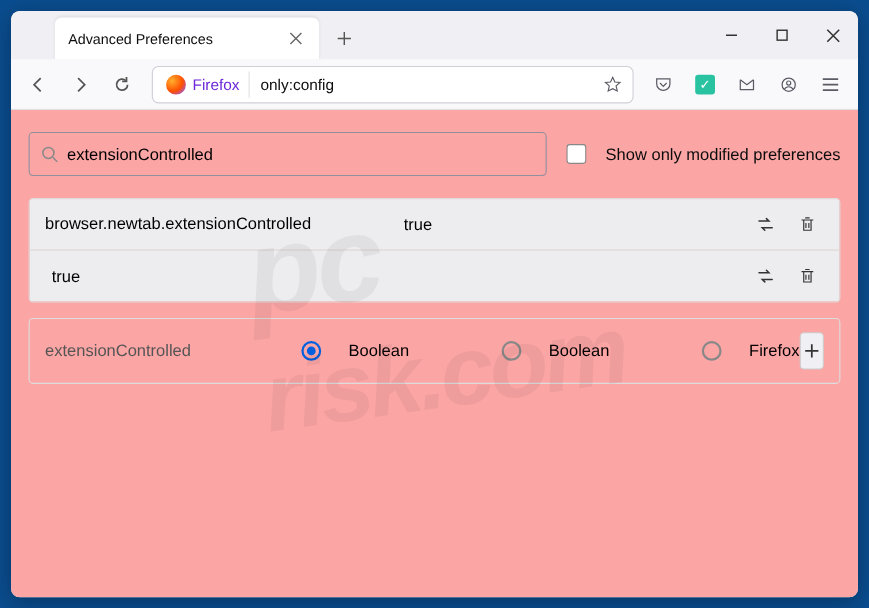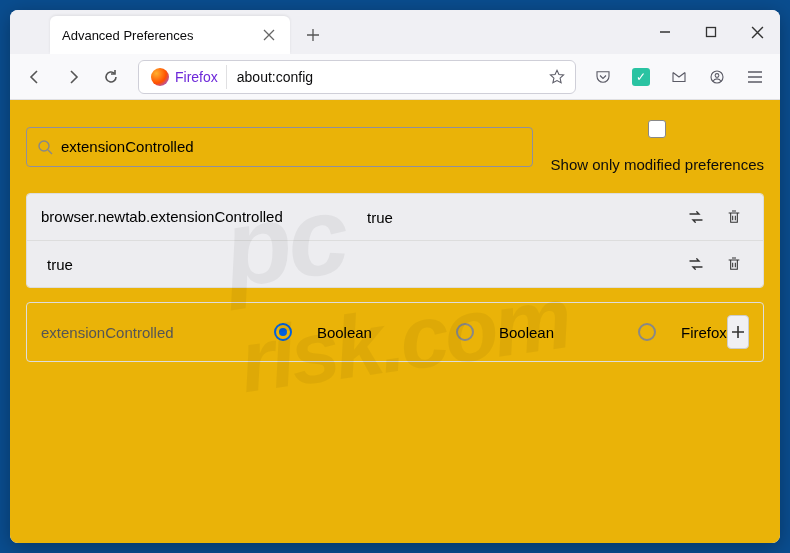--- a/index.html
+++ b/index.html
@@ -14,26 +14,26 @@
 .win-btn { width: 46px; display: flex; align-items: center; justify-content: center; color: #333; cursor: pointer; }
 .toolbar { height: 46px; background: #f9f9fb; border-bottom: 1px solid #e0e0e2; display: flex; align-items: center; padding: 0 8px; gap: 4px; }
 .nav-btn { width: 34px; height: 34px; display: flex; align-items: center; justify-content: center; color: #555; border-radius: 4px; cursor: pointer; }
 .urlbar { flex: 1; height: 34px; background: #fff; border: 1px solid #cfcfd8; border-radius: 6px; display: flex; align-items: center; margin: 0 6px; padding: 0 4px; }
 .urlbar .identity { display: flex; align-items: center; padding: 0 8px; gap: 6px; font-size: 14px; color: #6d28d9; border-right: 1px solid #e0e0e2; height: 24px; }
 .firefox-icon { width: 18px; height: 18px; border-radius: 50%; background: radial-gradient(circle at 30% 30%, #ffb02e, #ff4f00 55%, #9059ff 90%); }
 .urlbar .addr { padding: 0 10px; font-size: 14px; color: #0c0c0d; flex: 1; }
 .star { width: 28px; height: 28px; display: flex; align-items: center; justify-content: center; color: #5b5b66; cursor: pointer; }
 .tool-icon { width: 34px; height: 34px; display: flex; align-items: center; justify-content: center; color: #5b5b66; cursor: pointer; }
 .ext-badge { width: 18px; height: 18px; background: #2ac3a2; border-radius: 3px; display:flex; align-items:center; justify-content:center; color:#fff; font-size:12px;}
-.content { flex: 1; background: #eab308; padding: 20px 16px; overflow: hidden; }
+.content { flex: 1; background: #fca5a5; padding: 20px 16px; overflow: hidden; }
 .search-row { display: flex; align-items: center; gap: 18px; margin-bottom: 20px; }
 .search-box { flex: 1; height: 40px; border: 1px solid #8f8f9d; border-radius: 4px; display: flex; align-items: center; padding: 0 10px; }
 .search-box svg { color: #888; margin-right: 8px; }
 .search-box input { border: none; outline: none; font-size: 15px; flex: 1; background: transparent; }
-.chk-row { display: flex; align-items: center; gap: 18px; font-size: 15px; color: #0c0c0d; flex-direction: column; }
+.chk-row { display: flex; align-items: center; gap: 18px; font-size: 15px; color: #0c0c0d; }
 .chk { width: 18px; height: 18px; border: 1.5px solid #888; border-radius: 3px; background: #fff; cursor: pointer; }
 .prefs-table { border: 1px solid #ddd; border-radius: 4px; overflow: hidden; }
 .pref-row { display: flex; align-items: center; min-height: 44px; padding: 8px 14px; font-size: 15px; }
 .pref-row.modified { background: #ededf0; font-weight: 400; }
 .pref-row + .pref-row { border-top: 1px solid #ddd; }
 .pref-name { width: 320px; word-break: break-word; line-height: 1.3; }
 .pref-value { flex: 1; padding-left: 6px; }
 .pref-actions { display: flex; gap: 8px; }
 .icon-btn { width: 30px; height: 30px; border: none; background: transparent; border-radius: 4px; display: flex; align-items: center; justify-content: center; color: #333; cursor: pointer; }
 .create-row { display: flex; align-items: center; padding: 12px 14px; border: 1px solid #ddd; border-radius: 4px; margin-top: 14px; font-size: 15px; }
@@ -100,21 +100,21 @@
         <svg width="18" height="18" viewBox="0 0 18 18">
           <path d="M14 9a5 5 0 1 1-1.6-3.7" fill="none" stroke="currentColor" stroke-width="1.6"></path>
           <path d="M13 2v4h-4" fill="none" stroke="currentColor" stroke-width="1.6"></path>
         </svg>
       </div>
     <div class="urlbar">
       <div class="identity">
         <span class="firefox-icon"></span>
         <span>Firefox</span>
       </div>
-      <div class="addr">about:config</div>
+      <div class="addr">only:config</div>
       <div class="star">
           <svg width="18" height="18" viewBox="0 0 24 24">
             <path d="M12 3l2.6 5.7 6.2.6-4.7 4.2 1.4 6.1L12 16.8 6.5 19.6l1.4-6.1L3.2 9.3l6.2-.6z" fill="none" stroke="currentColor" stroke-width="1.4"></path>
           </svg>
         </div>
     </div>
     <div class="tool-icon">
         <svg width="18" height="18" viewBox="0 0 24 24">
           <path d="M4 5h16v6a8 8 0 0 1-16 0z" fill="none" stroke="currentColor" stroke-width="1.5"></path>
           <path d="M8 10l4 4 4-4" fill="none" stroke="currentColor" stroke-width="1.5"></path>

